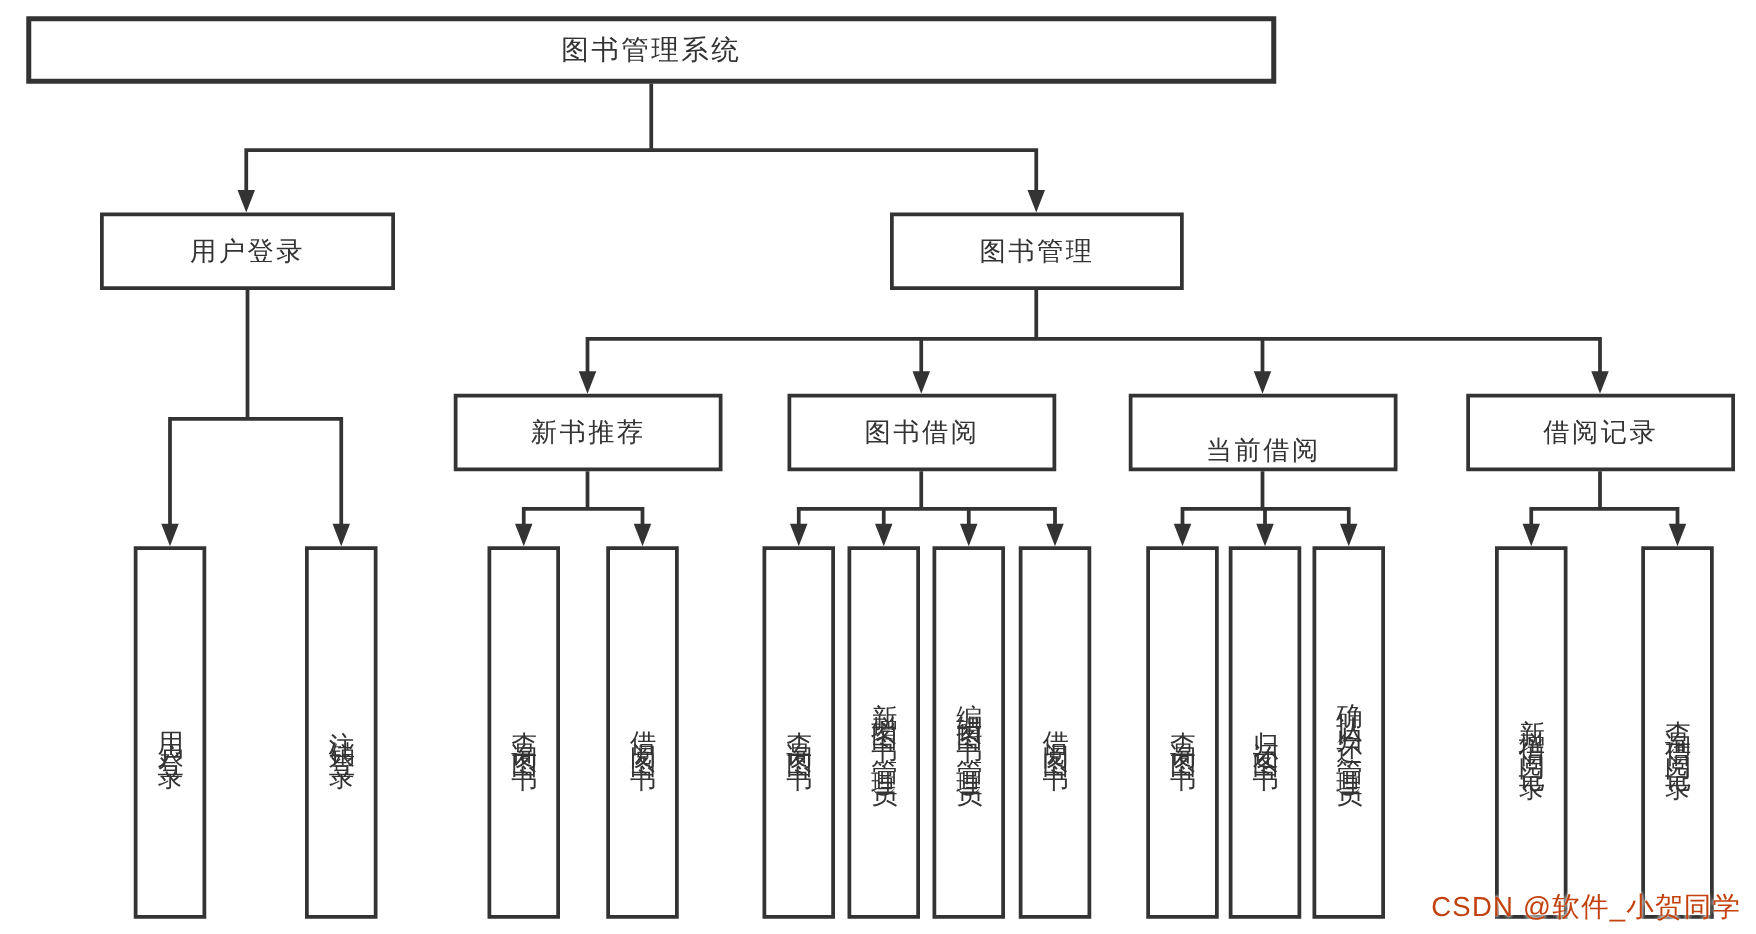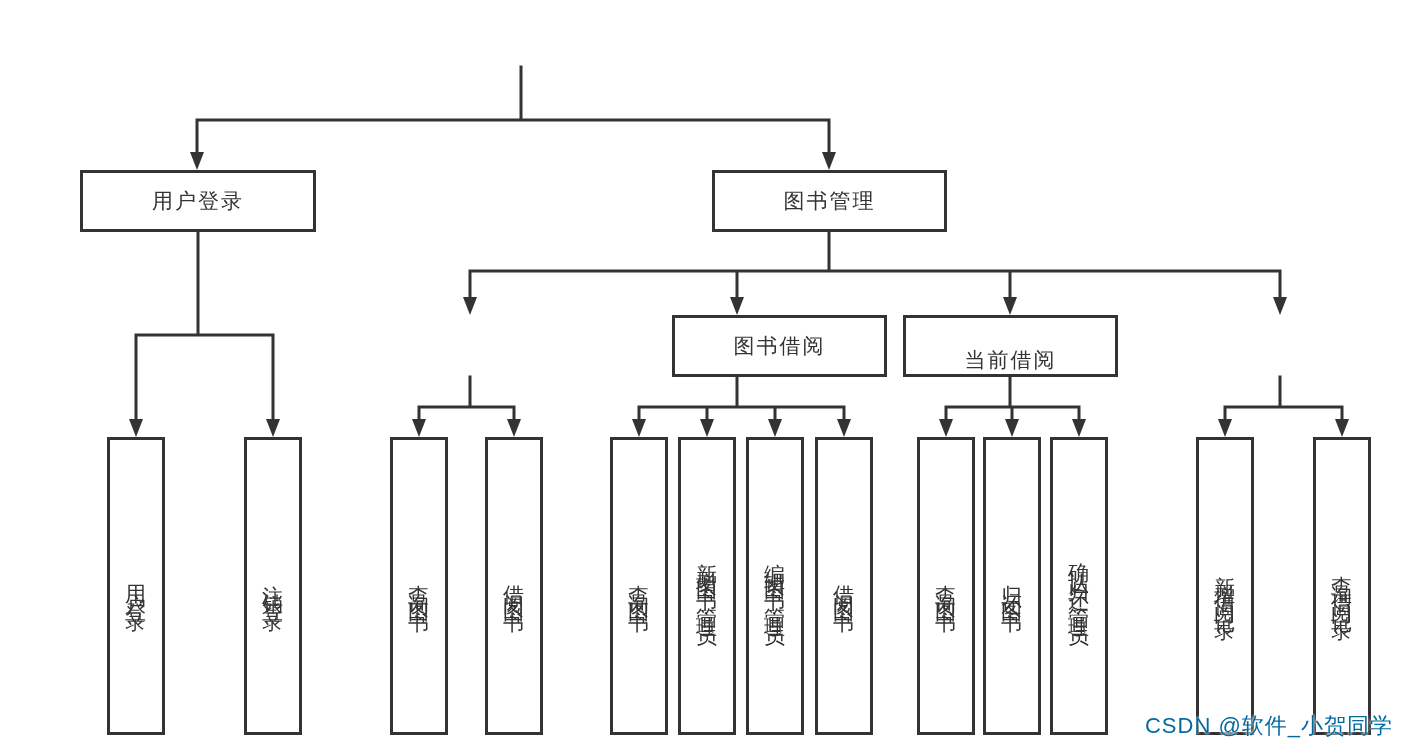--- a/index.html
+++ b/index.html
@@ -30,21 +30,21 @@
     font-size:21px;
     line-height:1;
     letter-spacing:9px;
     white-space:nowrap;
   }
   .watermark{
     position:absolute;
     right:12px;
     bottom:6px;
     font-size:22px;
-    color:#0369a1;
+    color:#c2410c;
     letter-spacing:1px;
     text-shadow:0 0 3px #ffffff,0 0 3px #ffffff;
   }
 </style>
 </head>
 <body>
 
 <div class="canvas">
 
   <svg class="connectors" width="1405" height="747" viewBox="0 0 1405 747" aria-hidden="true">
@@ -64,33 +64,42 @@
                M129,419 L143,419 L136,437 Z M266,419 L280,419 L273,437 Z
                M412,419 L426,419 L419,437 Z M507,419 L521,419 L514,437 Z
                M632,419 L646,419 L639,437 Z M700,419 L714,419 L707,437 Z
                M768,419 L782,419 L775,437 Z M837,419 L851,419 L844,437 Z
                M939,419 L953,419 L946,437 Z M1005,419 L1019,419 L1012,437 Z
                M1072,419 L1086,419 L1079,437 Z
                M1218,419 L1232,419 L1225,437 Z M1335,419 L1349,419 L1342,437 Z"></path>
     </g>
   </svg>
 
+  <div class="node hnode root" style="left:21px;top:13px;width:1000px;height:54px;">
+    <span>图书管理系统</span>
+  </div>
 
   <div class="node hnode" style="left:80px;top:170px;width:236px;height:62px;">
     <span>用户登录</span>
   </div>
   <div class="node hnode" style="left:712px;top:170px;width:235px;height:62px;font-family:Liberation Serif, serif;">
     <span>图书管理</span>
   </div>
 
-  <div class="node hnode" style="left:630px;top:315px;width:215px;height:62px;margin-left:42px;">
+  <div class="node hnode" style="left:363px;top:315px;width:215px;height:62px;">
+    <span>新书推荐</span>
+  </div>
+  <div class="node hnode" style="left:630px;top:315px;width:215px;height:62px;">
     <span>图书借阅</span>
   </div>
   <div class="node hnode" style="left:903px;top:315px;width:215px;height:62px;align-items:flex-end;">
     <span>当前借阅</span>
+  </div>
+  <div class="node hnode" style="left:1173px;top:315px;width:215px;height:62px;">
+    <span>借阅记录</span>
   </div>
 
   <div class="node leaf" style="left:107px;">
     <span class="vtext">用户登录</span>
   </div>
   <div class="node leaf" style="left:244px;">
     <span class="vtext">注销登录</span>
   </div>
 
   <div class="node leaf" style="left:390px;">

